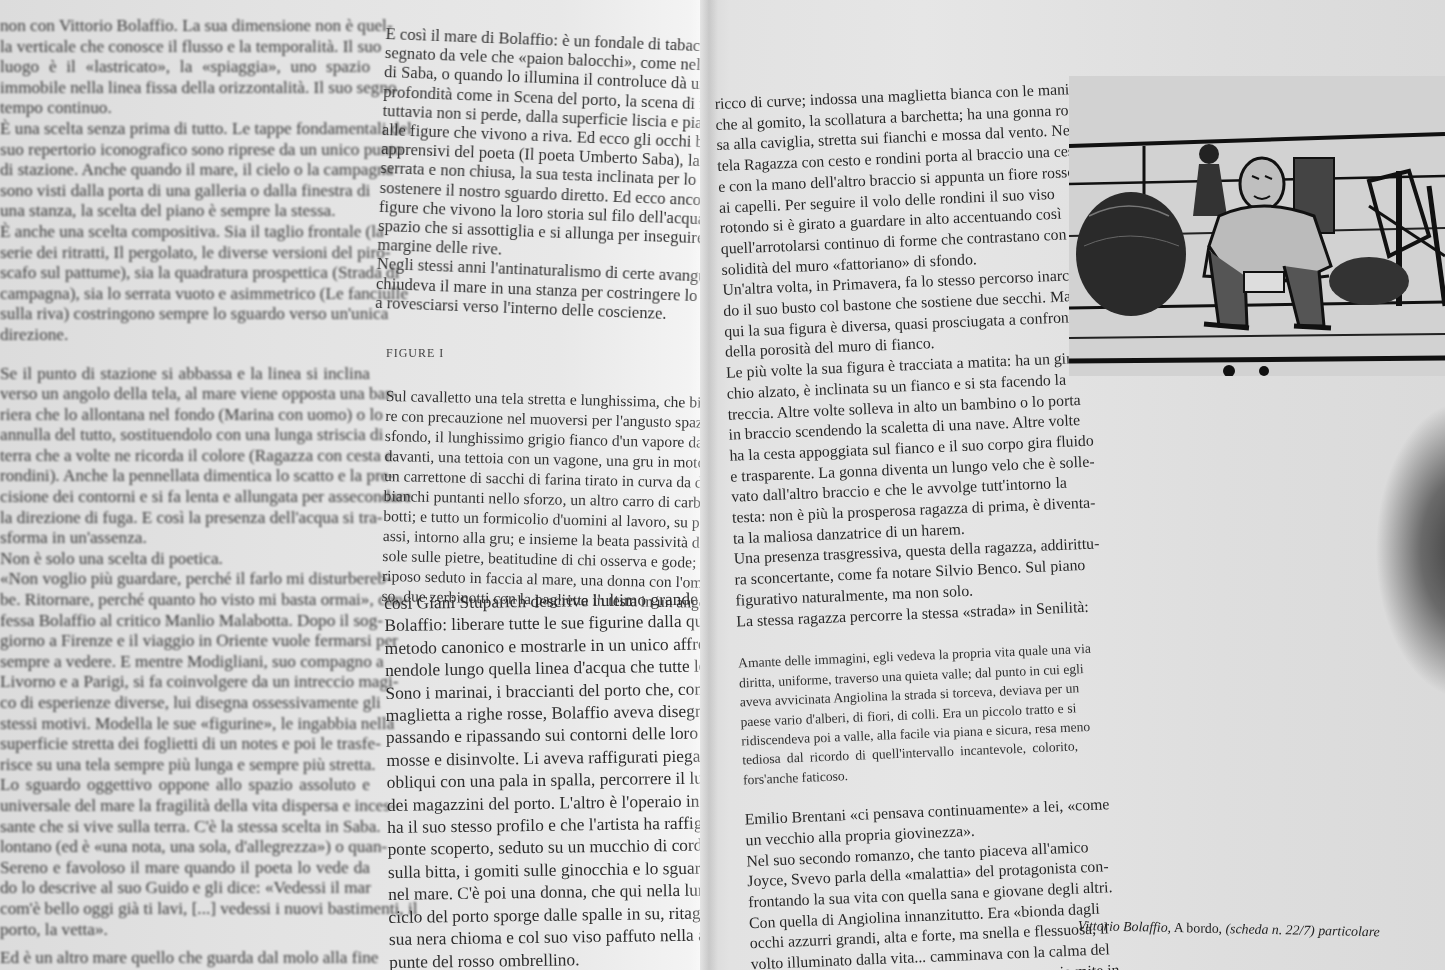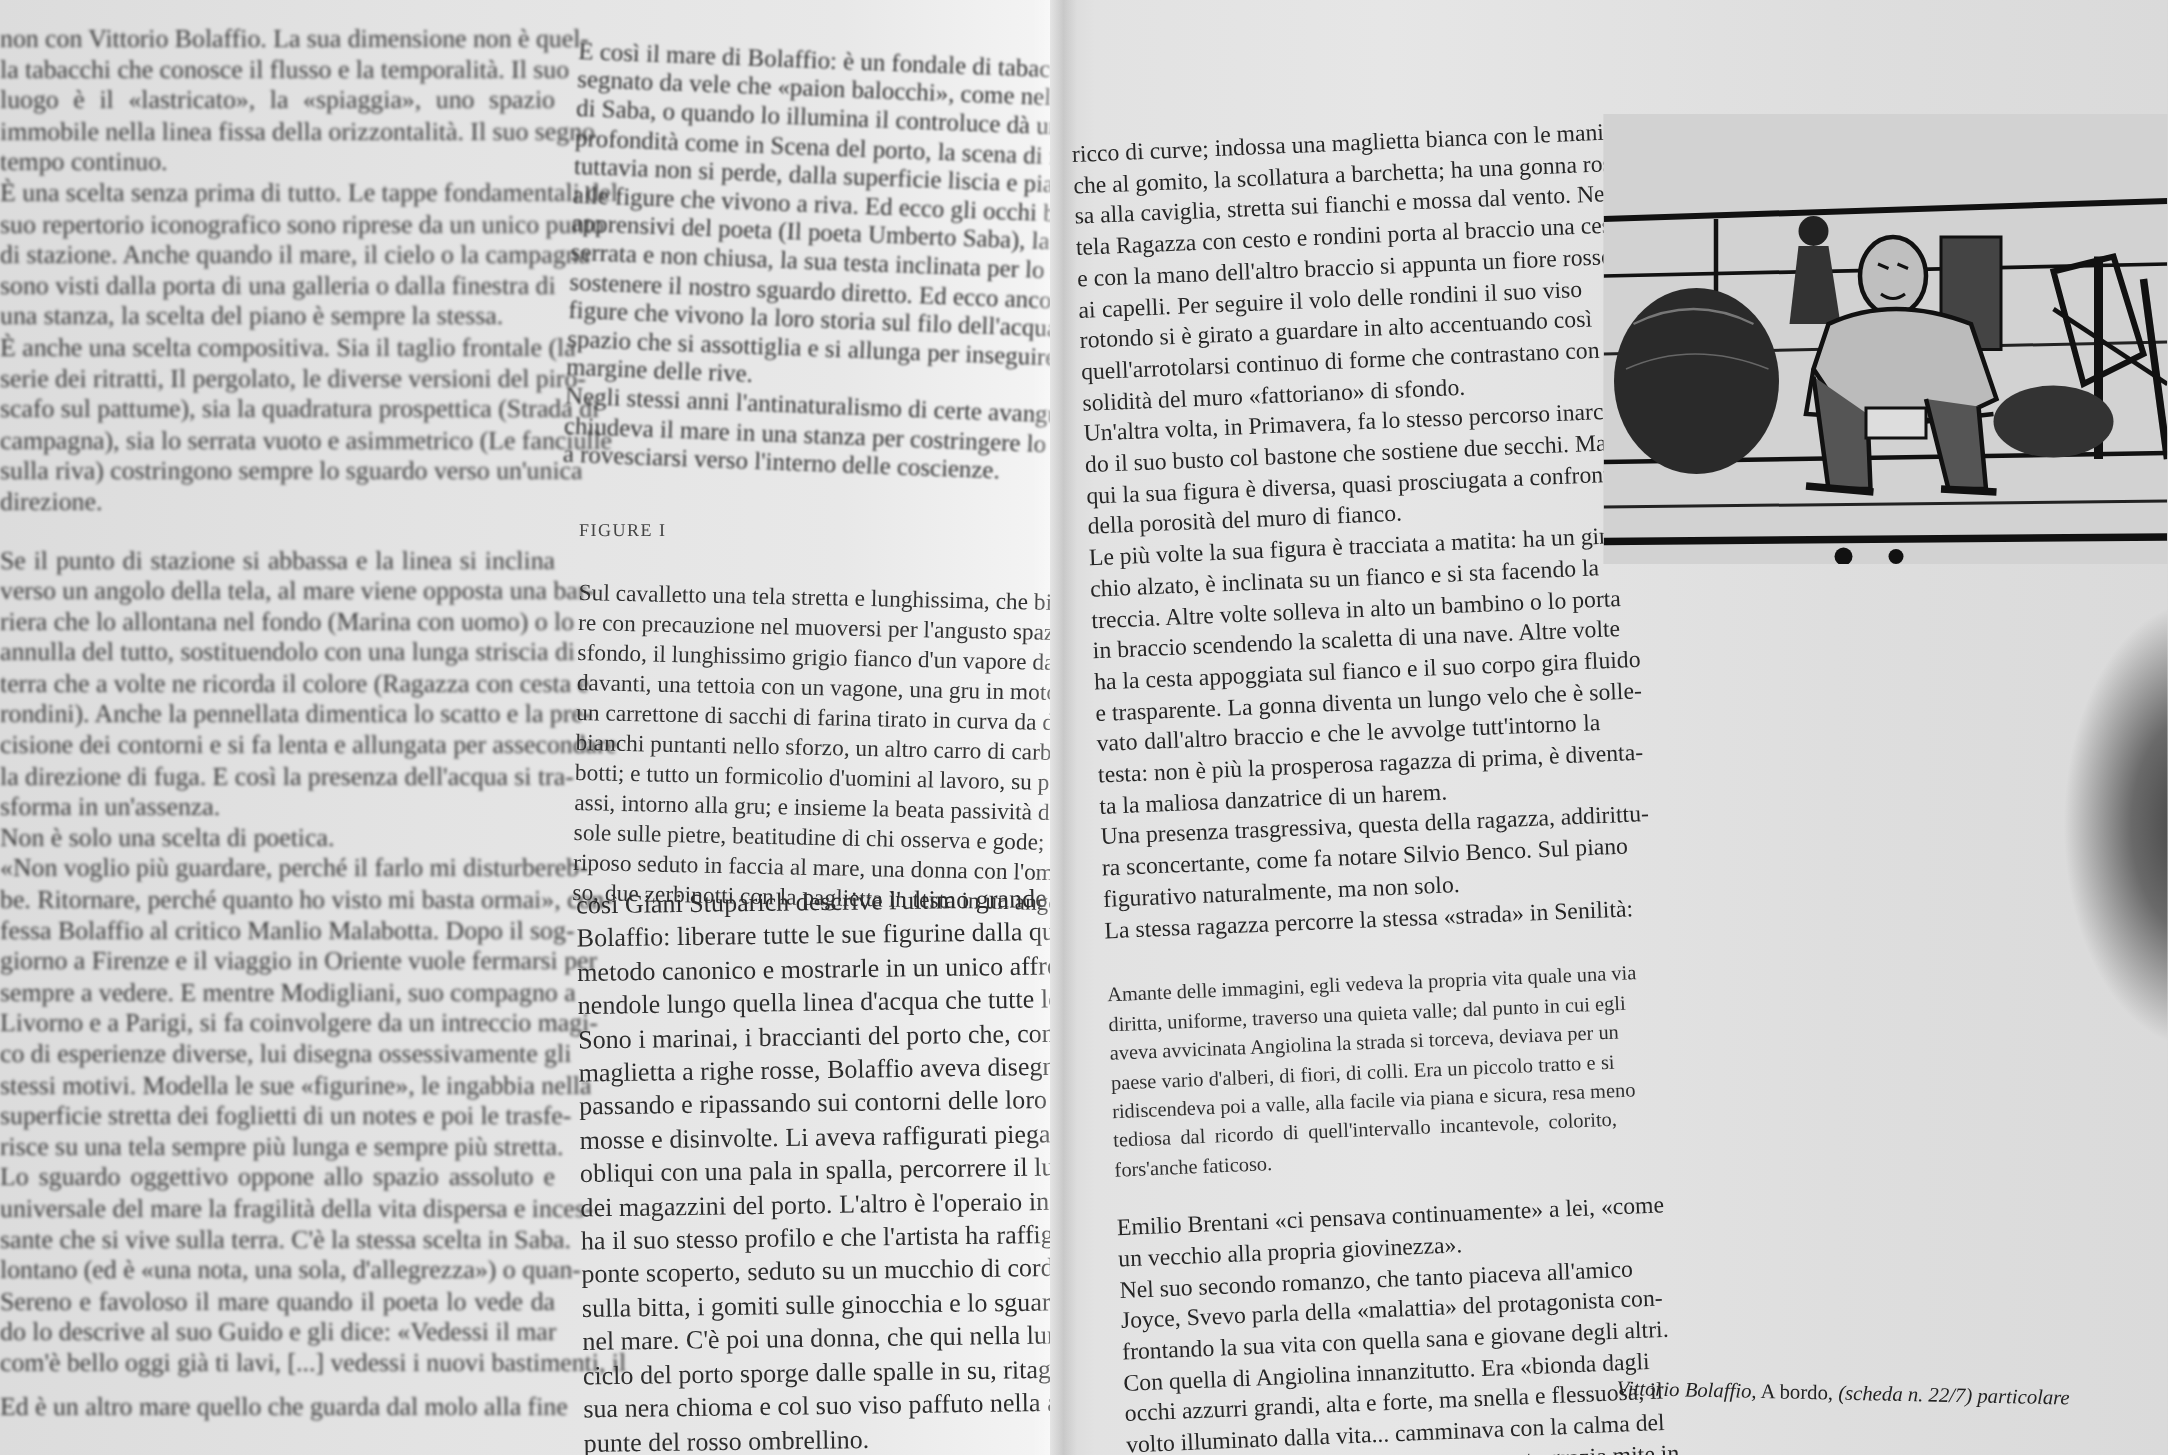--- a/index.html
+++ b/index.html
@@ -95,21 +95,21 @@
 </head>
 <body>
 
 <div class="spread">
 
   <div class="page page-left">
 
     <div class="col col-1">
       <div>
         <span class="line">non con Vittorio Bolaffio. La sua dimensione non è quel-</span>
-        <span class="line">la tabacchi che conosce il flusso e la temporalità. Il suo</span>
+        <span class="line">la verticale che conosce il flusso e la temporalità. Il suo</span>
         <span class="line">luogo è il «lastricato», la «spiaggia», uno spazio</span>
         <span class="line">immobile nella linea fissa della orizzontalità. Il suo segno</span>
         <span class="line last">tempo continuo.</span>
       </div>
       <div>
         <span class="line">È una scelta senza prima di tutto. Le tappe fondamentali del</span>
         <span class="line">suo repertorio iconografico sono riprese da un unico punto</span>
         <span class="line">di stazione. Anche quando il mare, il cielo o la campagna</span>
         <span class="line">sono visti dalla porta di una galleria o dalla finestra di</span>
         <span class="line last">una stanza, la scelta del piano è sempre la stessa.</span>
@@ -146,20 +146,21 @@
         <span class="line last">risce su una tela sempre più lunga e sempre più stretta.</span>
         <span class="line">Lo sguardo oggettivo oppone allo spazio assoluto e</span>
         <span class="line">universale del mare la fragilità della vita dispersa e inces-</span>
         <span class="line last">sante che si vive sulla terra. C'è la stessa scelta in Saba.</span>
       </div>
       <div>
         <span class="line">lontano (ed è «una nota, una sola, d'allegrezza») o quan-</span>
         <span class="line">Sereno e favoloso il mare quando il poeta lo vede da</span>
         <span class="line">do lo descrive al suo Guido e gli dice: «Vedessi il mar</span>
         <span class="line">com'è bello oggi già ti lavi, [...] vedessi i nuovi bastimenti, il</span>
+        <span class="line last">porto, la vetta».</span>
       </div>
       <div class="para-gap" style="height:8px"></div>
       <div>
         <span class="line">Ed è un altro mare quello che guarda dal molo alla fine</span>
 
       </div>
     </div>
 
     <div class="col col-2">
       <div class="block-top">

